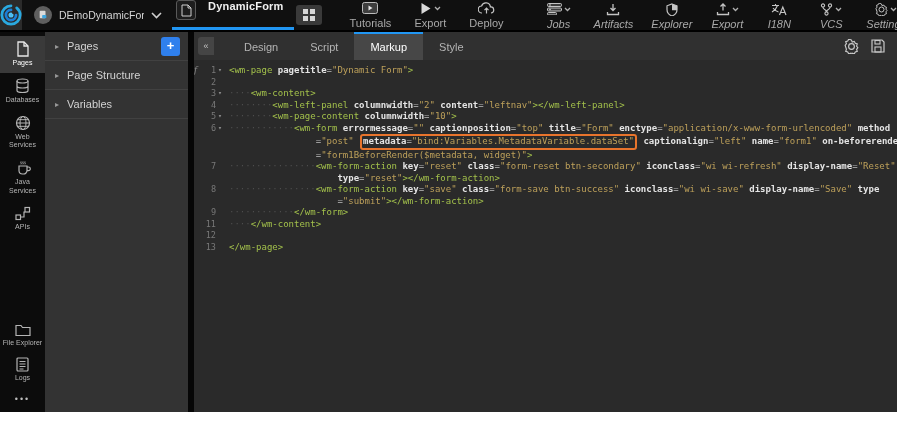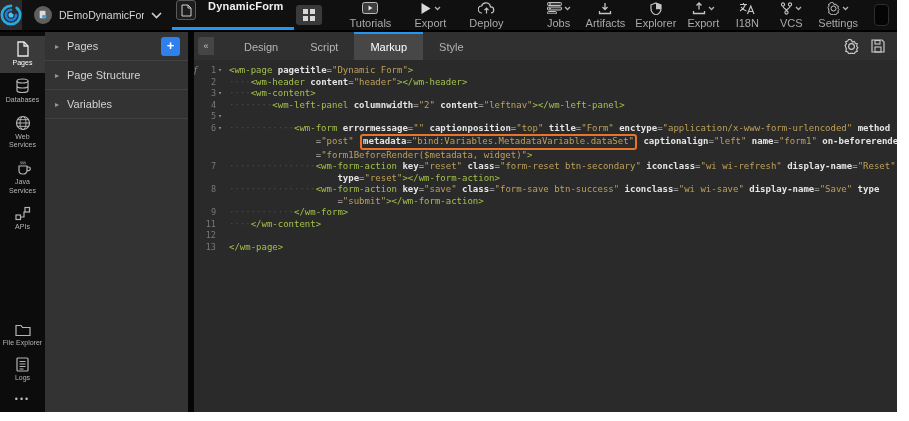--- a/index.html
+++ b/index.html
@@ -14,21 +14,21 @@
   .avatar { width:18px; height:18px; border-radius:50%; background:#5f5f5f; display:flex; align-items:center; justify-content:center; flex:0 0 18px; }
   .project-name { color:#d6d6d6; font-size:10.5px; white-space:nowrap; overflow:hidden; }
   .chev { flex:0 0 auto; }
   .page-tab { display:flex; align-items:stretch; margin-left:2px; }
   .page-tab-main { display:flex; align-items:flex-start; gap:12px; padding:0 10px 0 4px; border-bottom:3px solid #2196f3; }
   .doc-box { width:20px; height:20px; border:1px solid #5a5a5a; border-radius:3px; display:flex; align-items:center; justify-content:center; background:#1d1d1d; }
   .page-title { color:#f0f0f0; font-size:11px; font-weight:bold; letter-spacing:.2px; }
   .grid-btn { align-self:center; width:26px; height:20px; background:#3a3a3a; border-radius:3px; display:flex; align-items:center; justify-content:center; margin-left:2px; }
 
   .tb-actions { display:flex; align-items:center; margin-left:28px; gap:22px; }
-  .tb-actions2 { display:flex; align-items:center; margin-left:38px; gap:10px; }
+  .tb-actions2 { display:flex; align-items:flex-end; margin-left:38px; gap:18px;font-style:italic; }
   .tb-item { display:flex; flex-direction:column; align-items:center; justify-content:center; color:#b9b9b9; cursor:pointer; min-width:34px; }
   .tb-icon-row { display:flex; align-items:center; gap:2px; height:14px; }
   .tb-label { font-size:11px; color:#a9a9a9; margin-top:2px; white-space:nowrap; }
   .user-pill { margin-left:16px; margin-right:8px; align-self:center; width:102px; height:22px; background:#050505; border:1px solid #2e2e2e; border-radius:4px; }
 
   
   .main { flex:1; display:flex; border-top:2px solid #000; min-height:0; }
 
   .iconbar { width:45px; background:#0c0c0c; display:flex; flex-direction:column; align-items:stretch; padding-top:4px; }
   .ib-item { display:flex; flex-direction:column; align-items:center; justify-content:center; padding:5px 1px; color:#b5b5b5; cursor:pointer; }
@@ -381,24 +381,24 @@
             <svg width="14" height="14" viewBox="0 0 14 14">
                   <path d="M1 1h10l2 2v10H1z" fill="none" stroke="#c9c9c9" stroke-width="1.2"></path>
                   <rect x="4" y="8" width="6" height="5" fill="none" stroke="#c9c9c9" stroke-width="1.1"></rect>
                   <rect x="4" y="1.5" width="5" height="3.5" fill="none" stroke="#c9c9c9" stroke-width="1.1"></rect>
                 </svg>
           </span>
         </div>
       </div>
       <div class="code" id="code-view">
             <div class="code-row"><span class="gutter"><span class="marker">f</span><span class="lnum">1</span><span class="fold">▾</span></span><span class="code-text"><span class="tag">&lt;wm-page</span><span class="attr"> pagetitle</span><span class="op">=</span><span class="str">"Dynamic Form"</span><span class="tag">&gt;</span></span></div>
-            <div class="code-row"><span class="gutter"><span class="marker"></span><span class="lnum">2</span><span class="fold"></span></span><span class="code-text"><span class="ws">····</span><span class="tag">&lt;wm-header</span><span class="attr"> content</span><span class="op">=</span><span class="str">"header"</span><span class="tag">&gt;&lt;/wm-header&gt;</span></span></div>
+            <div class="code-row"><span class="gutter"><span class="marker"></span><span class="lnum">2</span><span class="fold"></span></span></div>
             <div class="code-row"><span class="gutter"><span class="marker"></span><span class="lnum">3</span><span class="fold">▾</span></span><span class="code-text"><span class="ws">····</span><span class="tag">&lt;wm-content&gt;</span></span></div>
             <div class="code-row"><span class="gutter"><span class="marker"></span><span class="lnum">4</span><span class="fold"></span></span><span class="code-text"><span class="ws">········</span><span class="tag">&lt;wm-left-panel</span><span class="attr"> columnwidth</span><span class="op">=</span><span class="str">"2"</span><span class="attr"> content</span><span class="op">=</span><span class="str">"leftnav"</span><span class="tag">&gt;&lt;/wm-left-panel&gt;</span></span></div>
-            <div class="code-row"><span class="gutter"><span class="marker"></span><span class="lnum">5</span><span class="fold">▾</span></span></div>
+            <div class="code-row"><span class="gutter"><span class="marker"></span><span class="lnum">5</span><span class="fold">▾</span></span><span class="code-text"><span class="ws">········</span><span class="tag">&lt;wm-page-content</span><span class="attr"> columnwidth</span><span class="op">=</span><span class="str">"10"</span><span class="tag">&gt;</span></span></div>
             <div class="code-row"><span class="gutter"><span class="marker"></span><span class="lnum">6</span><span class="fold">▾</span></span><span class="code-text"><span class="ws">············</span><span class="tag">&lt;wm-form</span><span class="attr"> errormessage</span><span class="op">=</span><span class="str">""</span><span class="attr"> captionposition</span><span class="op">=</span><span class="str">"top"</span><span class="attr"> title</span><span class="op">=</span><span class="str">"Form"</span><span class="attr"> enctype</span><span class="op">=</span><span class="str">"application/x-www-form-urlencoded"</span><span class="attr"> method</span></span></div>
             <div class="code-row"><span class="gutter"><span class="marker"></span><span class="lnum"></span><span class="fold"></span></span><span class="code-text"><span class="sp">                </span><span class="op">=</span><span class="str">"post"</span><span class="sp"> </span><span class="hlbox"><span class="attr">metadata</span><span class="op">=</span><span class="str">"bind:Variables.MetadataVariable.dataSet"</span></span><span class="attr"> captionalign</span><span class="op">=</span><span class="str">"left"</span><span class="attr"> name</span><span class="op">=</span><span class="str">"form1"</span><span class="attr"> on-beforerender</span></span></div>
             <div class="code-row"><span class="gutter"><span class="marker"></span><span class="lnum"></span><span class="fold"></span></span><span class="code-text"><span class="sp">                </span><span class="op">=</span><span class="str">"form1BeforeRender($metadata, widget)"</span><span class="tag">&gt;</span></span></div>
             <div class="code-row"><span class="gutter"><span class="marker"></span><span class="lnum">7</span><span class="fold"></span></span><span class="code-text"><span class="ws">················</span><span class="tag">&lt;wm-form-action</span><span class="attr"> key</span><span class="op">=</span><span class="str">"reset"</span><span class="attr"> class</span><span class="op">=</span><span class="str">"form-reset btn-secondary"</span><span class="attr"> iconclass</span><span class="op">=</span><span class="str">"wi wi-refresh"</span><span class="attr"> display-name</span><span class="op">=</span><span class="str">"Reset"</span></span></div>
             <div class="code-row"><span class="gutter"><span class="marker"></span><span class="lnum"></span><span class="fold"></span></span><span class="code-text"><span class="sp">                    </span><span class="attr">type</span><span class="op">=</span><span class="str">"reset"</span><span class="tag">&gt;&lt;/wm-form-action&gt;</span></span></div>
             <div class="code-row"><span class="gutter"><span class="marker"></span><span class="lnum">8</span><span class="fold"></span></span><span class="code-text"><span class="ws">················</span><span class="tag">&lt;wm-form-action</span><span class="attr"> key</span><span class="op">=</span><span class="str">"save"</span><span class="attr"> class</span><span class="op">=</span><span class="str">"form-save btn-success"</span><span class="attr"> iconclass</span><span class="op">=</span><span class="str">"wi wi-save"</span><span class="attr"> display-name</span><span class="op">=</span><span class="str">"Save"</span><span class="attr"> type</span></span></div>
             <div class="code-row"><span class="gutter"><span class="marker"></span><span class="lnum"></span><span class="fold"></span></span><span class="code-text"><span class="sp">                    </span><span class="op">=</span><span class="str">"submit"</span><span class="tag">&gt;&lt;/wm-form-action&gt;</span></span></div>
             <div class="code-row"><span class="gutter"><span class="marker"></span><span class="lnum">9</span><span class="fold"></span></span><span class="code-text"><span class="ws">············</span><span class="tag">&lt;/wm-form&gt;</span></span></div>
             <div class="code-row"><span class="gutter"><span class="marker"></span><span class="lnum">11</span><span class="fold"></span></span><span class="code-text"><span class="ws">····</span><span class="tag">&lt;/wm-content&gt;</span></span></div>
             <div class="code-row"><span class="gutter"><span class="marker"></span><span class="lnum">12</span><span class="fold"></span></span></div>

